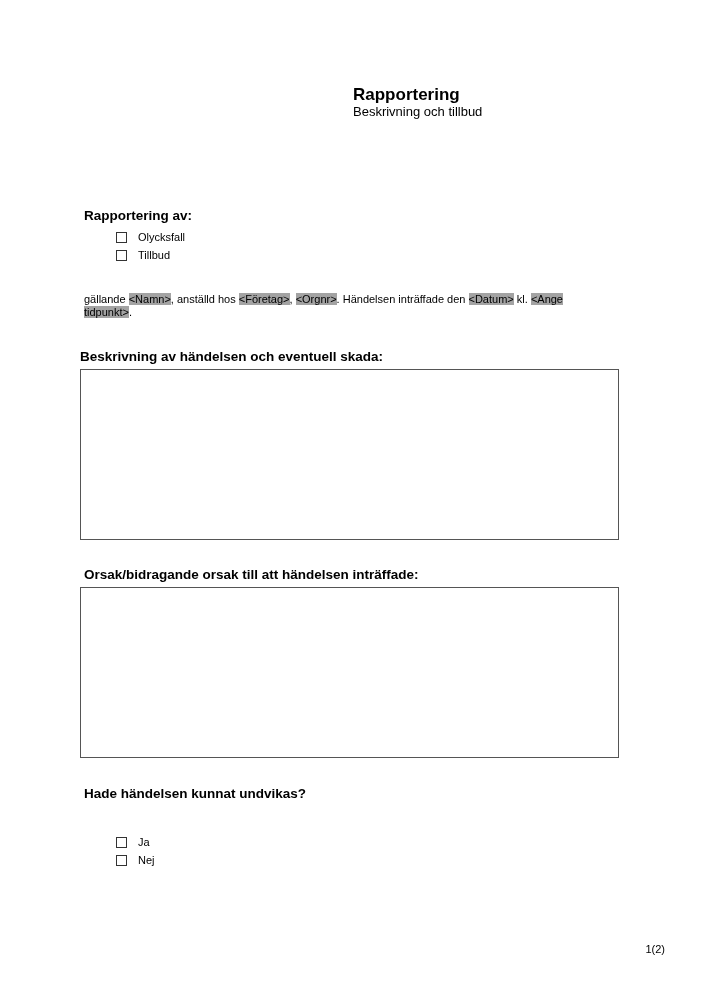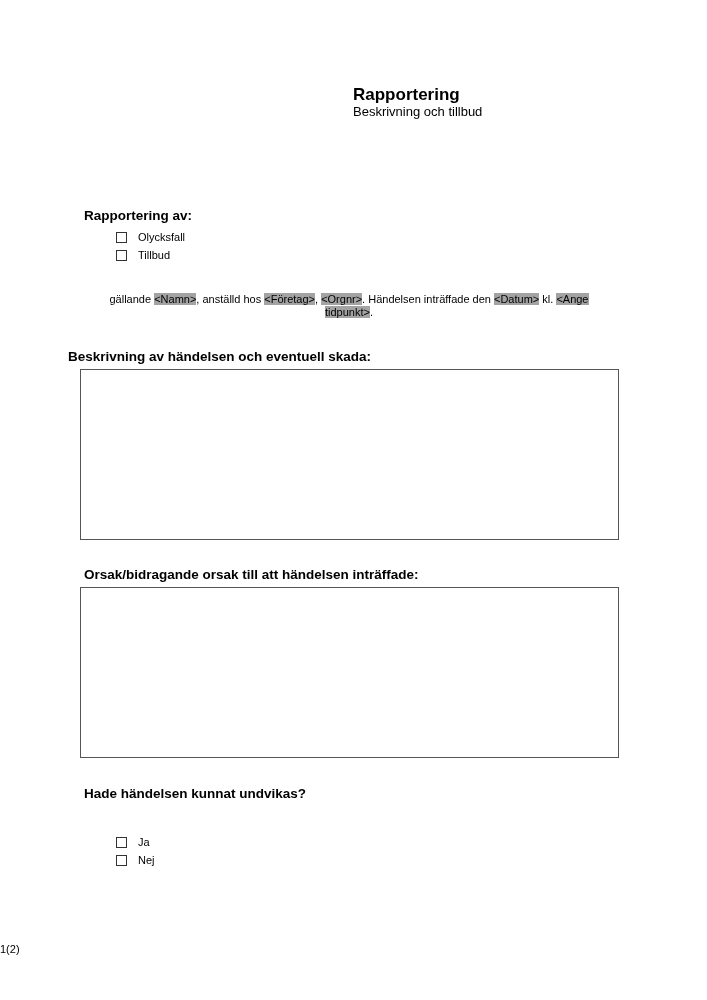--- a/index.html
+++ b/index.html
@@ -1,26 +1,26 @@
 <!DOCTYPE html>
 <html><head>
 <meta charset="utf-8">
 <style>
   html, body { margin:0; padding:0; background:#ffffff; }
   body { width:707px; height:1000px; position:relative; font-family:"Liberation Sans", sans-serif; color:#000; overflow:hidden; }
-  .abs { position:absolute;text-align:center; }
+  .abs { position:absolute; }
   .title { left:353px; top:85px; font-size:17px; font-weight:bold; }
   .subtitle { left:353px; top:104px; font-size:13px; }
   .h2 { font-size:13.5px; font-weight:bold; }
   .cbrow { display:flex; align-items:center; height:18px; font-size:11px;padding-left:32px; }
   .cb { width:11px; height:11px; border:1px solid #333; box-sizing:border-box; margin-right:11px; background:#fff; }
   .para { left:84px; top:293px; width:530px; font-size:11px; line-height:13px; }
   .hl { background:#a3a3a3; }
   .box { left:80px; width:539px; border:1px solid #555; box-sizing:border-box; background:#fff; }
-  .pageno { left:0; width:665px; top:943px; text-align:left; font-size:11px; }
+  .pageno { left:0; width:665px; top:943px; text-align:right; font-size:11px; }
 </style>
 </head>
 <body>
 
 <div class="abs title">Rapportering</div>
 <div class="abs subtitle">Beskrivning och tillbud</div>
 
 <div class="abs h2" style="left:84px;top:208px;">Rapportering av:</div>
 <div class="abs" style="left:84px;top:228px;">
   <div class="cbrow">
@@ -28,21 +28,21 @@
     <span>Olycksfall</span>
   </div>
   <div class="cbrow">
     <span class="cb"></span>
     <span>Tillbud</span>
   </div>
 </div>
 
 <div class="abs para"><span>gällande </span><span class="hl">&lt;Namn&gt;</span><span>, anställd hos </span><span class="hl">&lt;Företag&gt;</span><span>, </span><span class="hl">&lt;Orgnr&gt;</span><span>. Händelsen inträffade den </span><span class="hl">&lt;Datum&gt;</span><span> kl. </span><span class="hl">&lt;Ange tidpunkt&gt;</span><span>.</span></div>
 
-<div class="abs h2" style="left:68px;top:349px;">Beskrivning av händelsen och eventuell skada:</div>
+<div class="abs h2" style="left:80px;top:349px;">Beskrivning av händelsen och eventuell skada:</div>
 <div class="abs box" style="top:369px;height:171px;"></div>
 
 <div class="abs h2" style="left:84px;top:567px;">Orsak/bidragande orsak till att händelsen inträffade:</div>
 <div class="abs box" style="top:587px;height:171px;"></div>
 
 <div class="abs h2" style="left:84px;top:786px;">Hade händelsen kunnat undvikas?</div>
 <div class="abs" style="left:84px;top:805px;margin-top:28px;">
   <div class="cbrow">
     <span class="cb"></span>
     <span>Ja</span>

